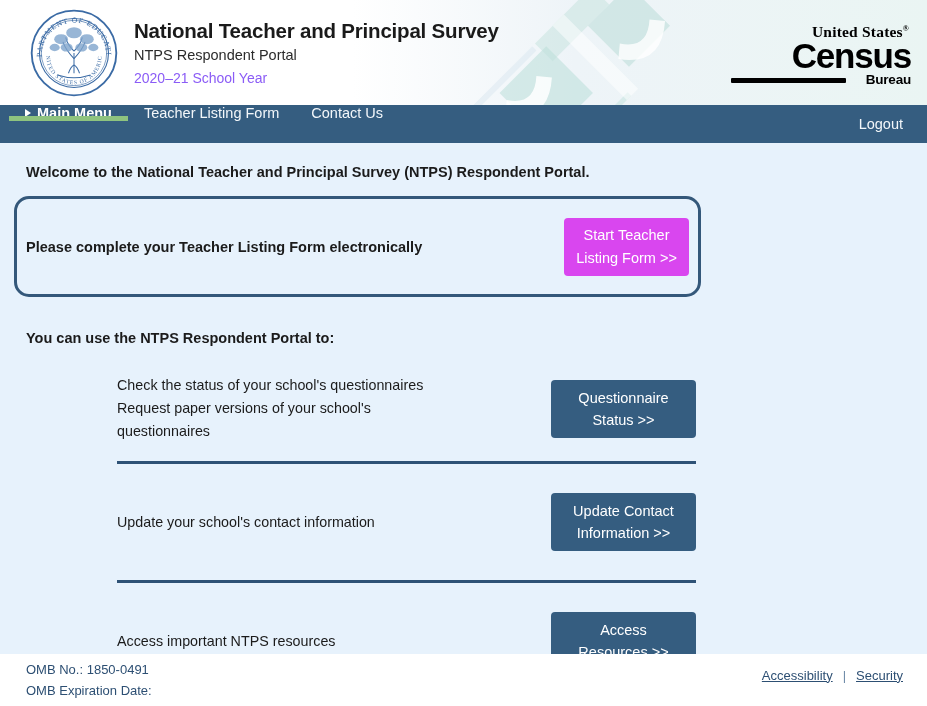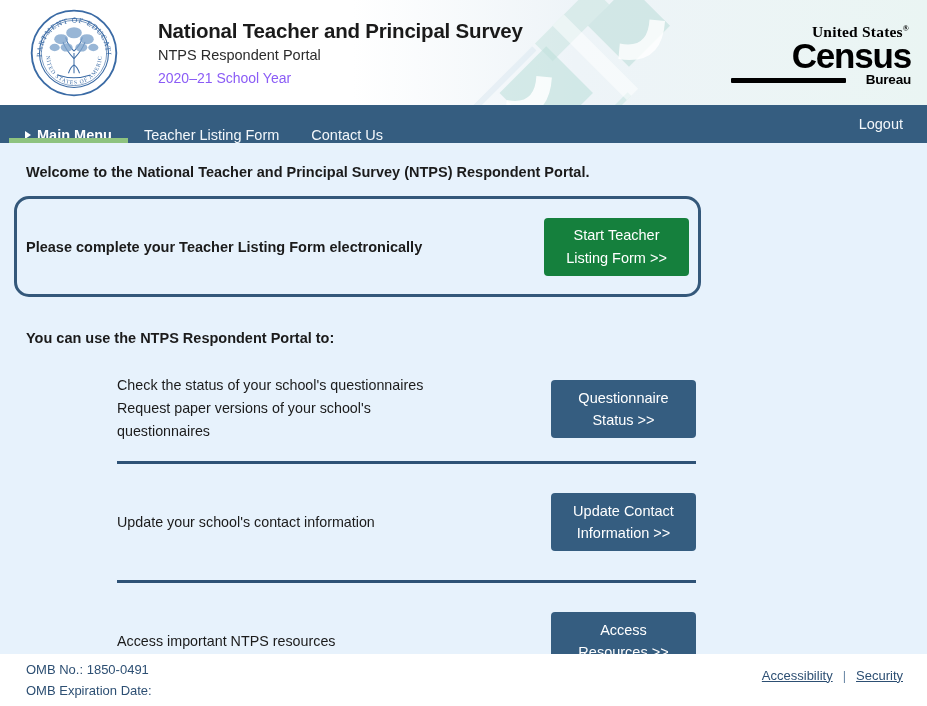--- a/index.html
+++ b/index.html
@@ -35,21 +35,21 @@
     display: flex;
     align-items: center;
     z-index: 3;
   }
   .ed-seal {
     margin-left: 28px;
     width: 92px; height: 92px;
     flex: 0 0 auto;
   }
   .title-block {
-    margin-left: 38px;
+    margin-left: 14px;
     line-height: 1.05;
   }
   .site-title {
     font-size: 20.5px;
     font-weight: bold;
     color: #1a1a1a;
     letter-spacing: -0.2px;
     margin: 0 0 7px 0;
   }
   .site-sub {
@@ -113,21 +113,21 @@
 
   
   .navbar {
     position: relative;
     width: 927px;
     height: 38px;
     background: #355d80;
     display: flex;
     align-items: stretch;
   }
-  .nav-items { display: flex; align-items: flex-end; }
+  .nav-items { display: flex; align-items: flex-start; }
   .nav-item {
     position: relative;
     display: flex;
     align-items: center;
     color: #f3f7fa;
     font-size: 14.5px;
     padding: 0 16px;
     cursor: pointer;
     white-space: nowrap;
   }
@@ -201,22 +201,22 @@
     font-size: 14.5px;
     line-height: 1.52;
     text-align: center;
     cursor: pointer;
     display: flex;
     align-items: center;
     justify-content: center;
     padding: 6px 8px;
   }
   .btn-green {
-    background: #15803d;
-    width: 145px;
+    background: #d946ef;
+    width: 125px;
     height: 58px;
   }
   .btn-blue {
     background: #355d80;
     width: 145px;
     height: 58px;
     flex: 0 0 auto;
   }
 
   .uses-title {

